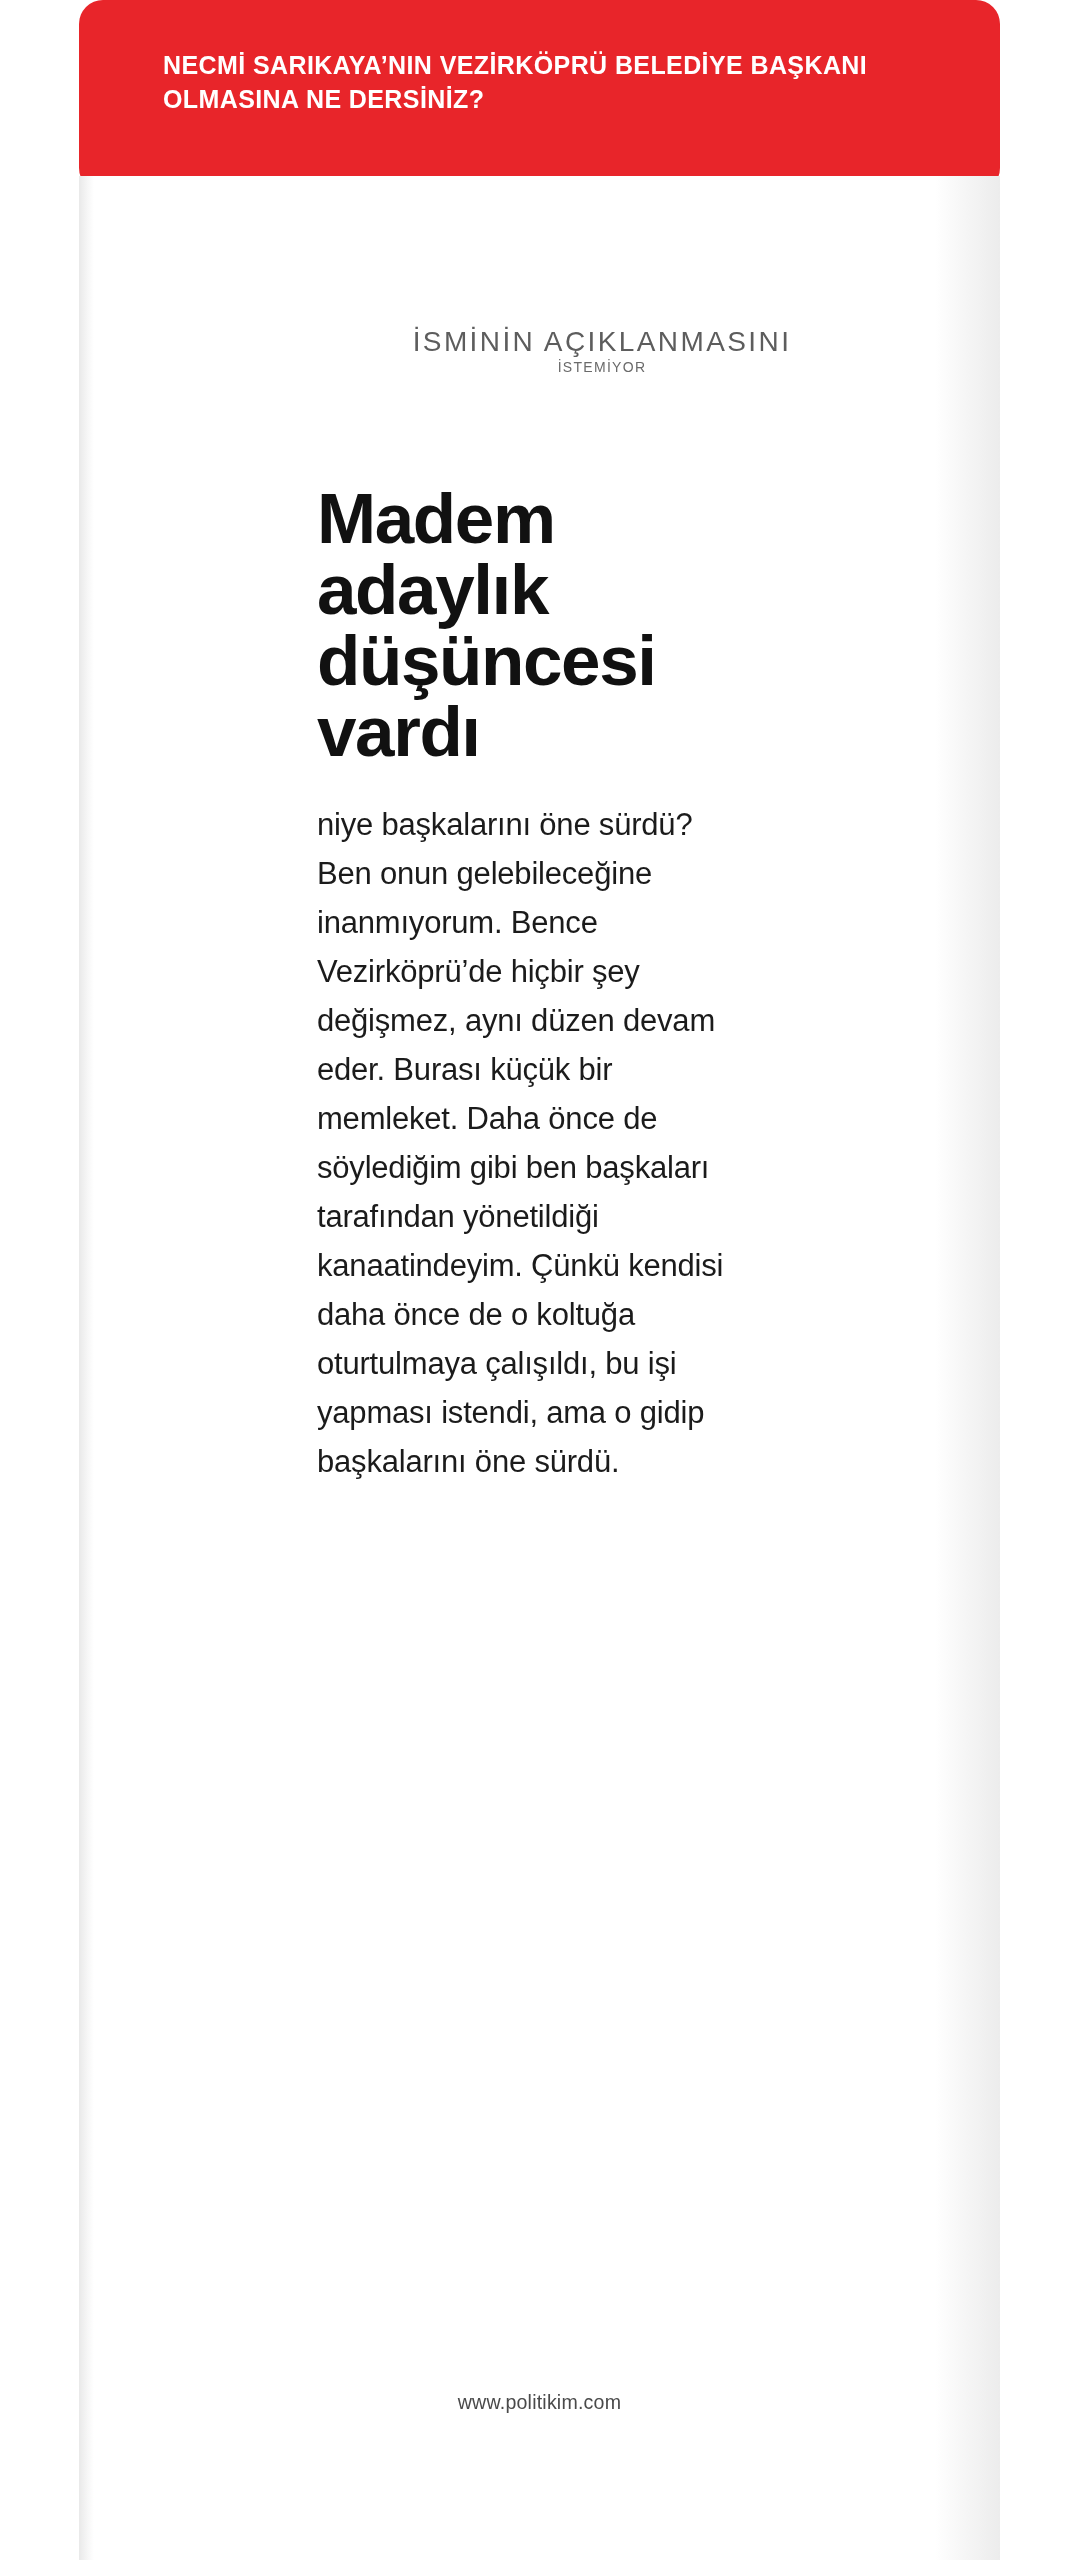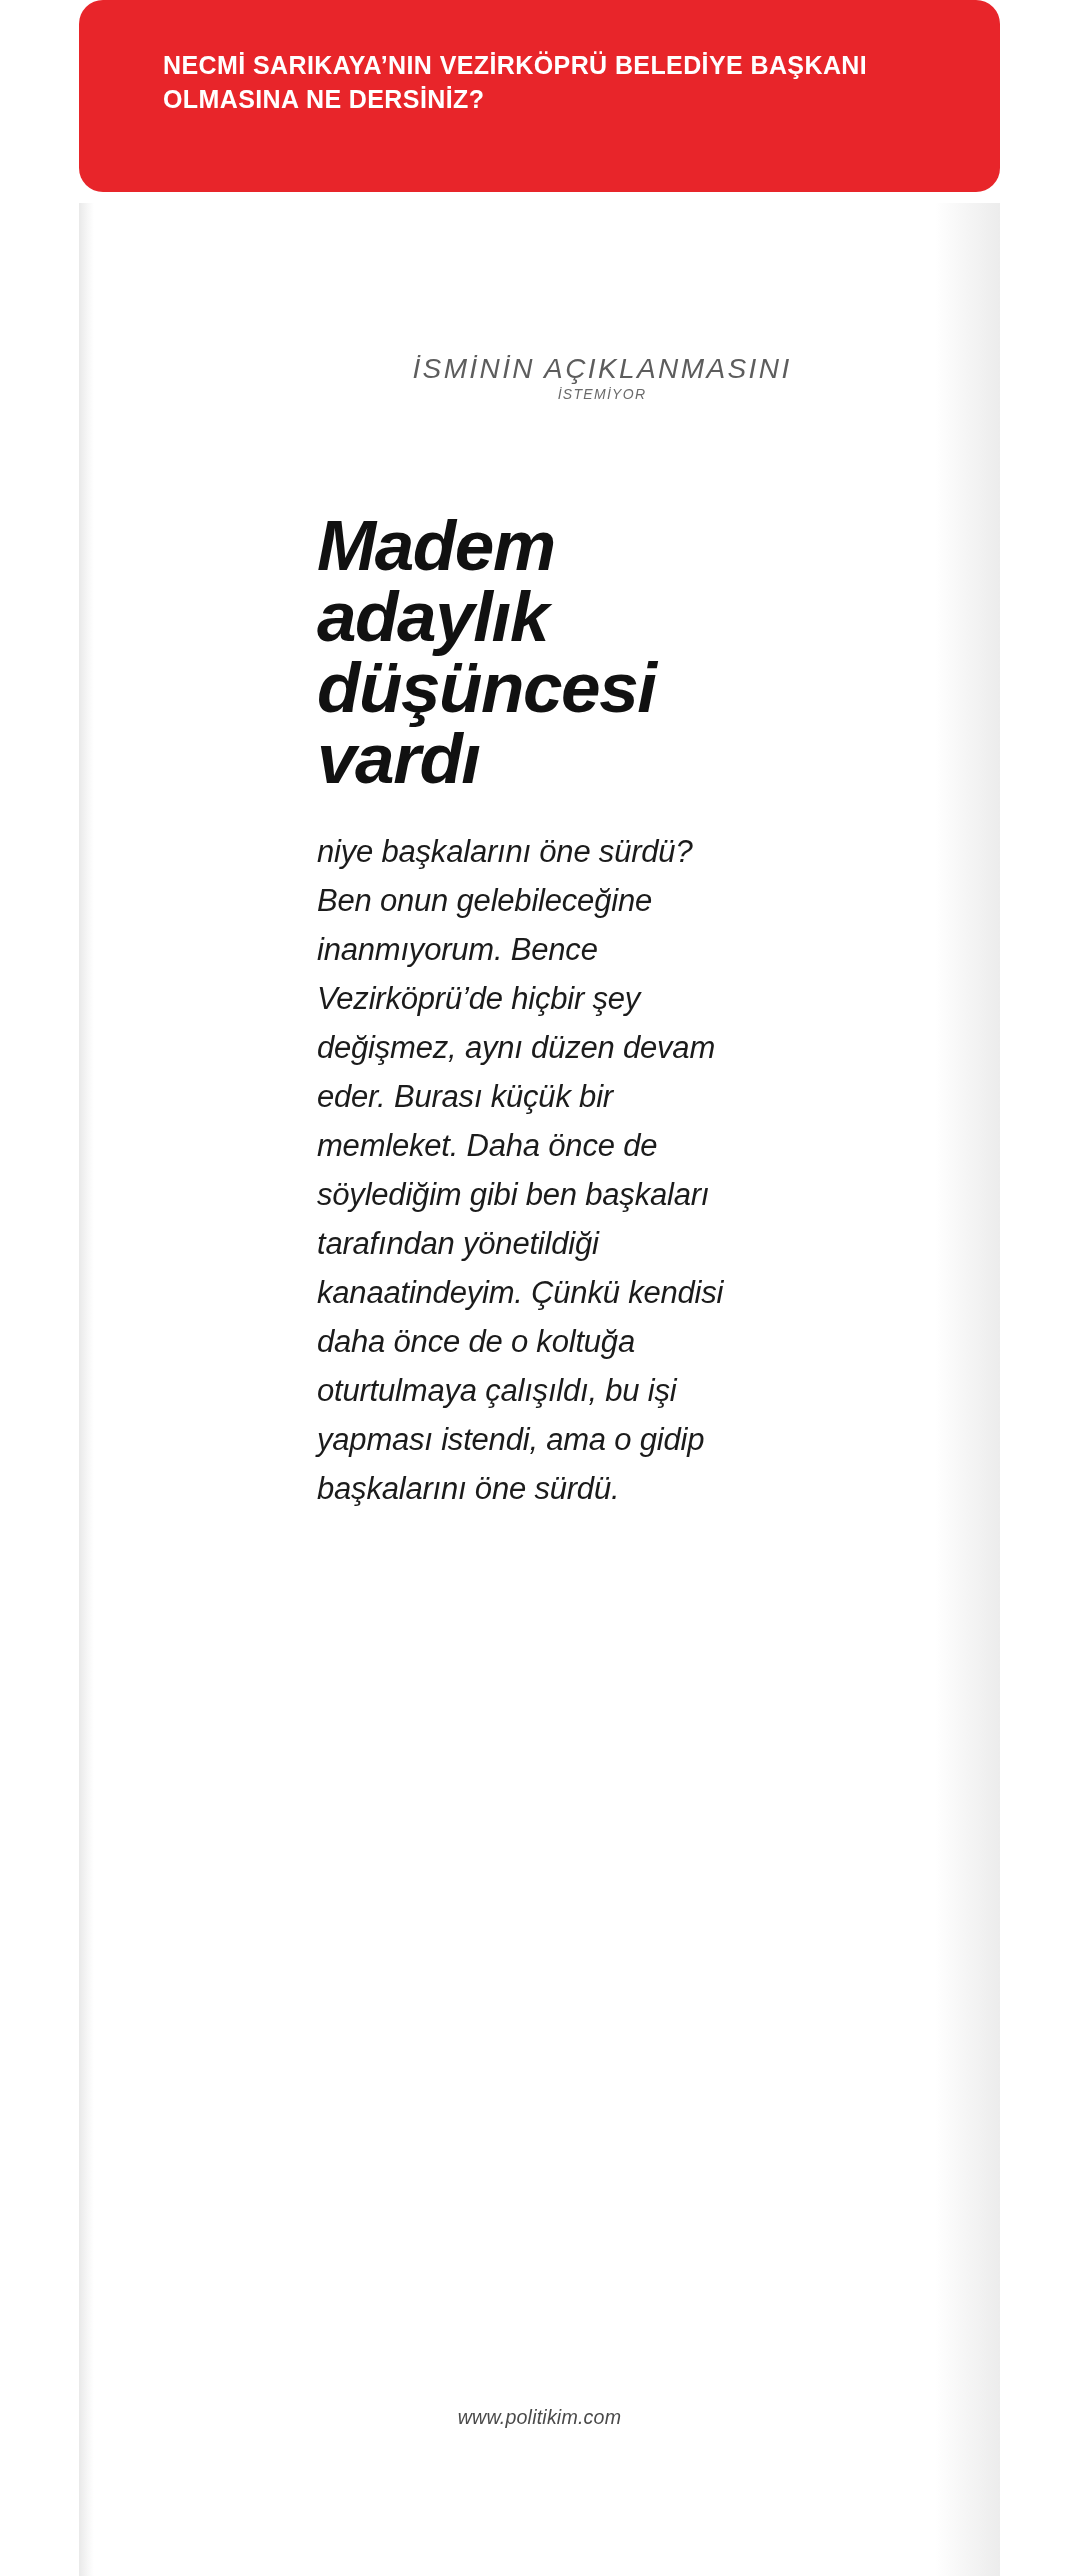--- a/index.html
+++ b/index.html
@@ -39,25 +39,24 @@
     letter-spacing: 0.4px;
     line-height: 1.35;
     max-width: 767px;
     text-transform: uppercase;
   }
 
   
   .content-card {
     position: absolute;
     left: 79px;
-    top: 203px;
+    top: 176px;
     width: 921px;
     height: 2196px;
     background: #ffffff;
-    font-style: italic;
   }
   .edge-left {
     position: absolute;
     left: 0px;
     top: 0px;
     width: 15px;
     height: 2384px;
     background: linear-gradient(to right, #e9e9e9 0%, #f7f7f7 60%, #ffffff 100%);
   }
   .edge-right {
@@ -128,21 +127,21 @@
     width: 921px;
     text-align: center;
   }
   .footer .code {
     font-family: "Liberation Sans", sans-serif;
     font-size: 18px;
     color: #4a4a4a;
     letter-spacing: 0.6px;
   }
   .footer .site {
-    margin-top: 10px;
+    margin-top: 22px;
     font-family: "Liberation Sans", sans-serif;
     font-size: 19.6px;
     color: #4a4a4a;
     letter-spacing: 0.2px;
   }
 </style>
 </head>
 <body>
 
 <div class="page">

